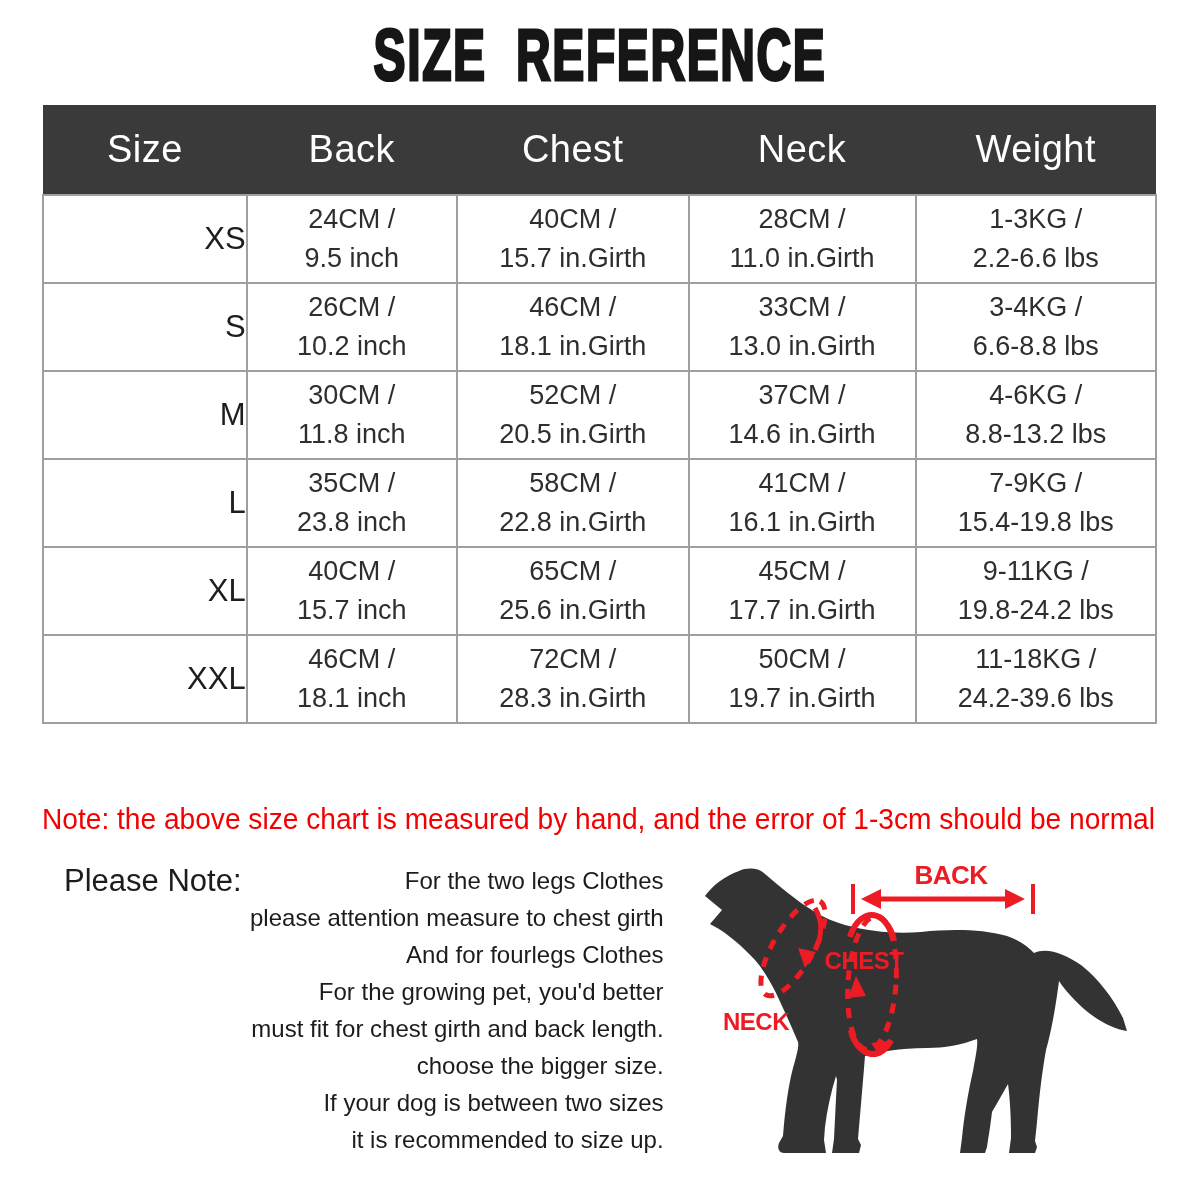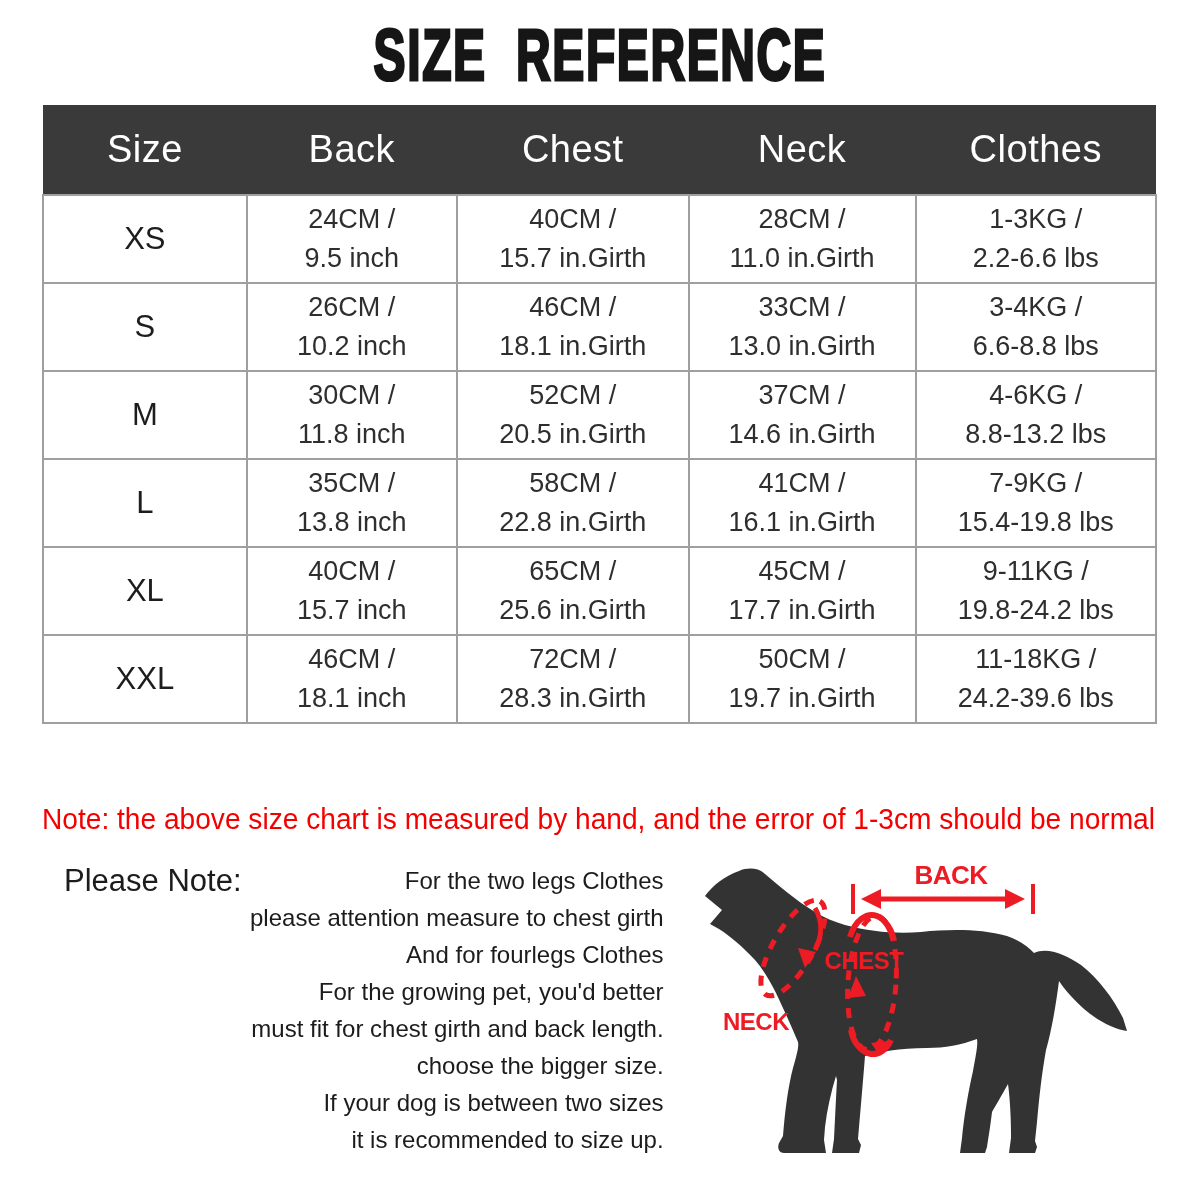--- a/index.html
+++ b/index.html
@@ -12,21 +12,21 @@
          transform:scale(0.80,1.20);transform-origin:center top;
          -webkit-text-stroke:2.6px #161616;}
 
   table.size-table{position:absolute;left:42px;top:105px;width:1115px;
                    border-collapse:collapse;table-layout:fixed;}
   .size-table thead th{height:87px;background:#3a3a3a;color:#ffffff;
                        font-size:38px;font-weight:400;border:none;letter-spacing:0.5px;}
   .size-table tbody td{border:2px solid #9f9f9f;background:#fff;text-align:center;
                        vertical-align:middle;height:86px;font-size:27px;color:#2e2e2e;
                        line-height:39px;padding:0;}
-  .size-table tbody td.size-cell{font-size:31px;color:#1d1d1d;line-height:86px;}
+  .size-table tbody td.size-cell{font-size:31px;color:#1d1d1d;line-height:86px;text-align:right;}
 
   .size-note{position:absolute;left:42px;top:802px;font-size:30px;color:#f40000;
              white-space:nowrap;transform-origin:left center;}
 
   .please-label{position:absolute;left:64px;top:863px;font-size:31px;color:#1c1c1c;text-align:center;}
   .please-lines{position:absolute;left:250px;top:869px;font-size:24px;color:#1c1c1c;text-align:right;}
   .please-lines .note-line{line-height:24px;margin-bottom:13px;white-space:nowrap;}
 
   .dog-diagram{position:absolute;left:665px;top:840px;width:530px;height:360px;}
   .anno-text{font-weight:900;letter-spacing:-0.5px;}
@@ -47,21 +47,21 @@
         <col style="width:20.8%">
       <col style="width:20.4%">
         <col style="width:21.6%">
     </colgroup>
     <thead>
       <tr>
         <th>Size</th>
         <th>Back</th>
         <th>Chest</th>
         <th>Neck</th>
-        <th>Clothes</th>
+        <th>Weight</th>
       </tr>
     </thead>
     <tbody>
         <tr>
           <td class="size-cell">XS</td>
           <td>
             <div>24CM /</div>
             <div>9.5 inch</div>
           </td>
           <td>
@@ -112,21 +112,21 @@
           </td>
           <td>
             <div>4-6KG /</div>
             <div>8.8-13.2 lbs</div>
           </td>
         </tr>
         <tr>
           <td class="size-cell">L</td>
           <td>
             <div>35CM /</div>
-            <div>13.8 inch</div>
+            <div>23.8 inch</div>
           </td>
           <td>
             <div>58CM /</div>
             <div>22.8 in.Girth</div>
           </td>
           <td>
             <div>41CM /</div>
             <div>16.1 in.Girth</div>
           </td>
           <td>

